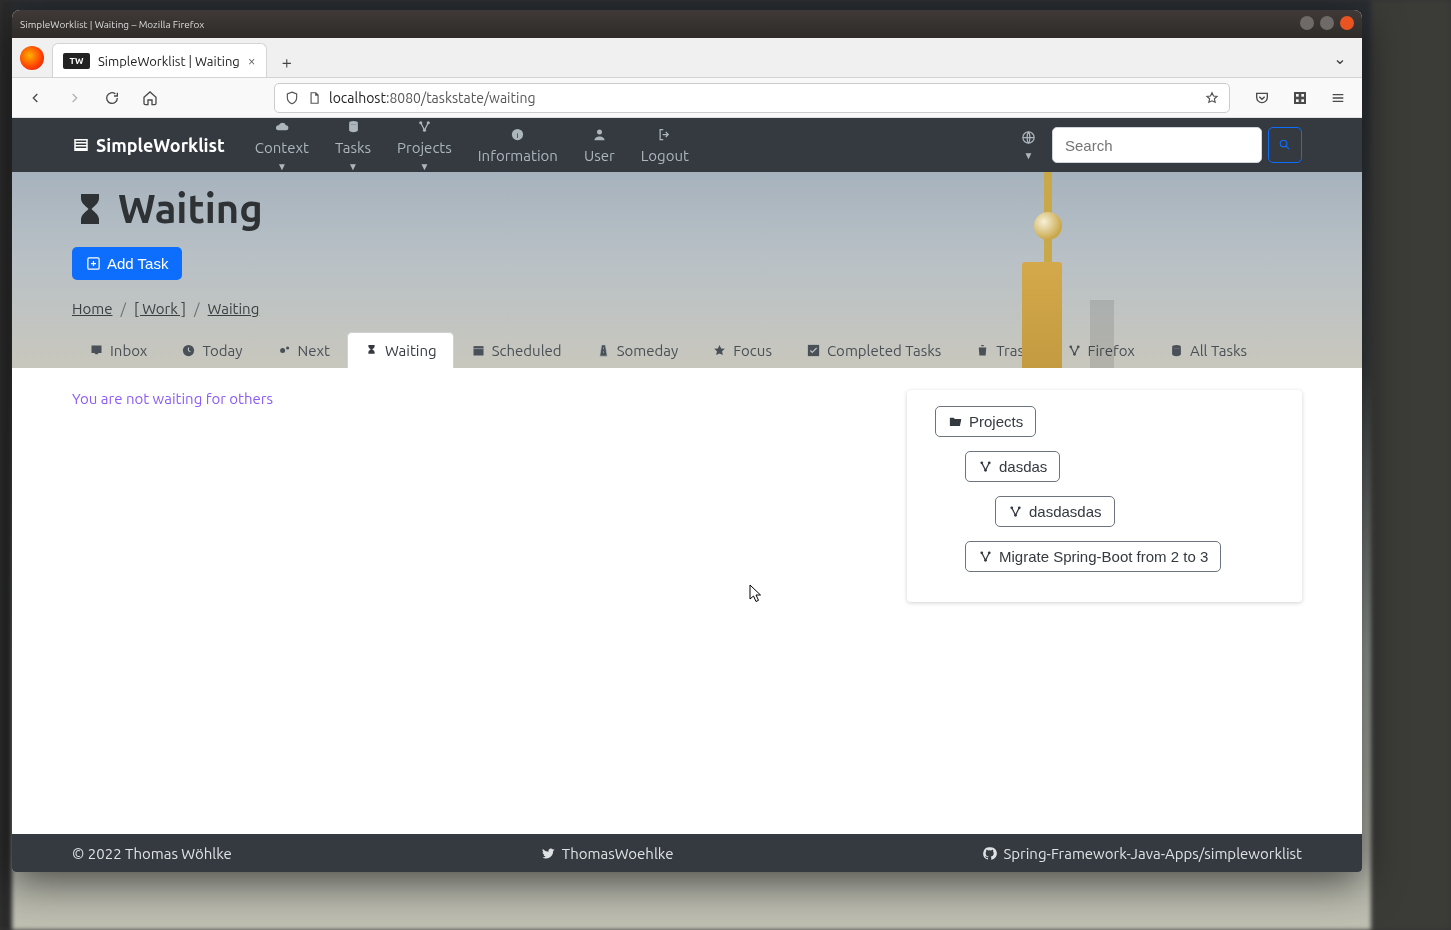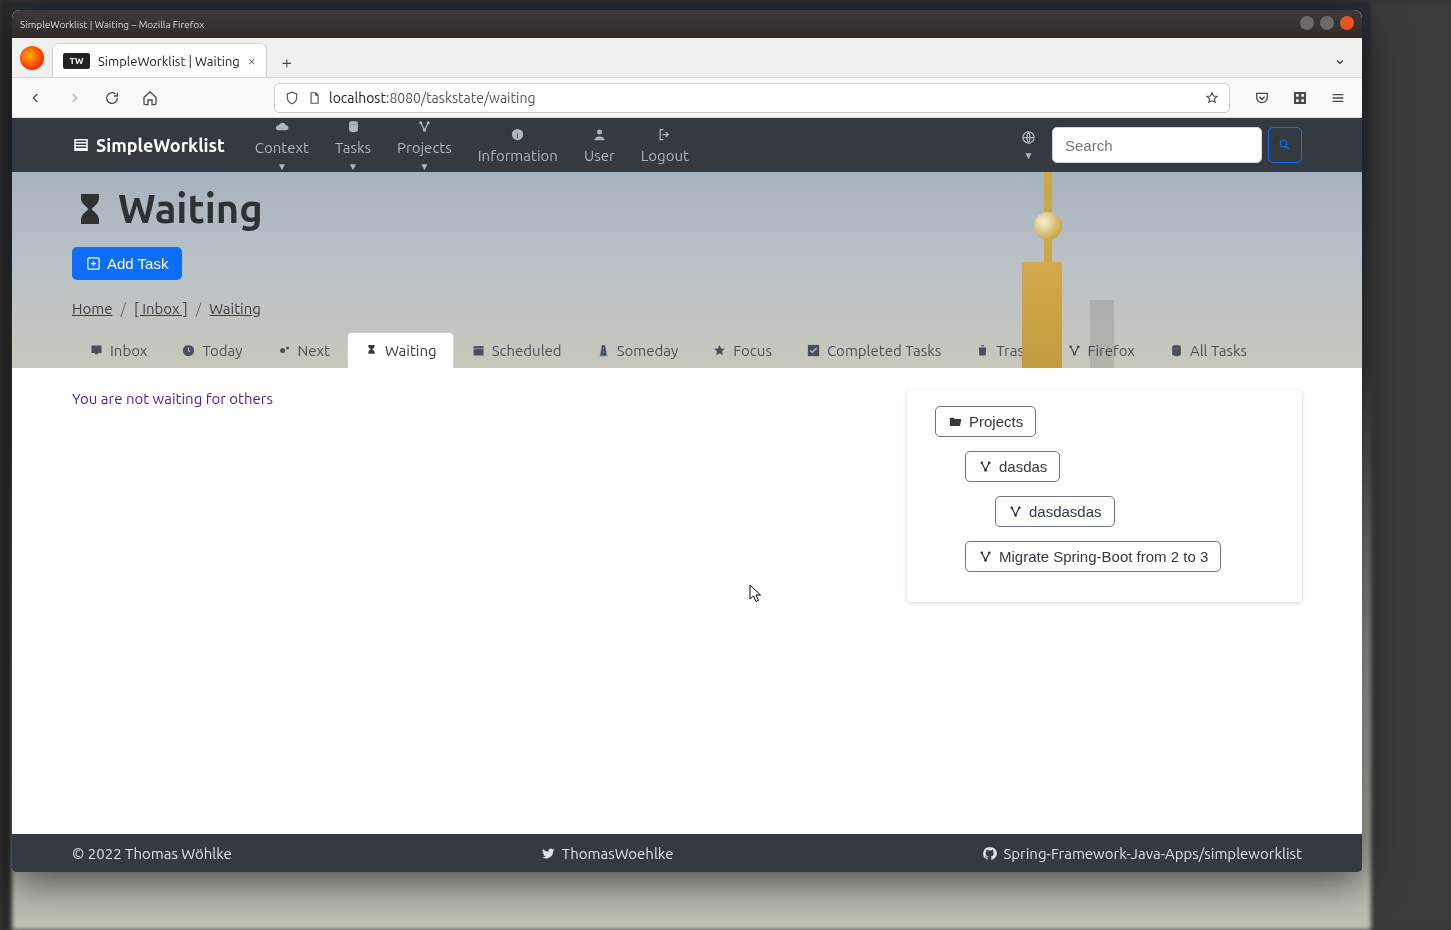--- a/index.html
+++ b/index.html
@@ -195,21 +195,21 @@
   .state-tab.active { background:#fff; border-color:#cfd2d5; color:#343a40; }
 
   
   .content {
     flex:1;
     background:#fff;
     display:flex;
     padding: 22px 60px 0 60px;
     gap: 20px;
   }
-  .main-col { flex:1; font-size:15px; color:#4c1d95; }
+  .main-col { flex:1; font-size:15px; color:#8b5cf6; }
   .side-col {
     width: 395px;
     background:#fff;
     border-radius:4px;
     box-shadow: 0 1px 4px rgba(0,0,0,0.18);
     padding: 16px 28px;
     align-self: flex-start;
   }
   .proj-btn {
     display:inline-flex; align-items:center; gap:6px;
@@ -407,21 +407,21 @@
     <button class="add-task-btn">
       <svg class="ico" viewBox="0 0 24 24">
           <rect x="3" y="3" width="18" height="18" rx="2" fill="none" stroke="currentColor" stroke-width="2"></rect>
           <path stroke="currentColor" stroke-width="2" d="M12 8v8M8 12h8"></path>
         </svg>
       <span>Add Task</span>
     </button>
     <div class="breadcrumb">
       <a>Home</a>
       <span class="sep">/</span>
-      <a>[ Inbox ]</a>
+      <a>[ Work ]</a>
       <span class="sep">/</span>
       <a>Waiting</a>
     </div>
 
     <div class="tabsrow">
       <div class="state-tab">
         <svg class="ico" viewBox="0 0 24 24">
             <path fill="currentColor" d="M4 4h16v12l-5 .01L14 18h-4l-1-1.99L4 16z"></path>
           </svg>
         <span>Inbox</span>

